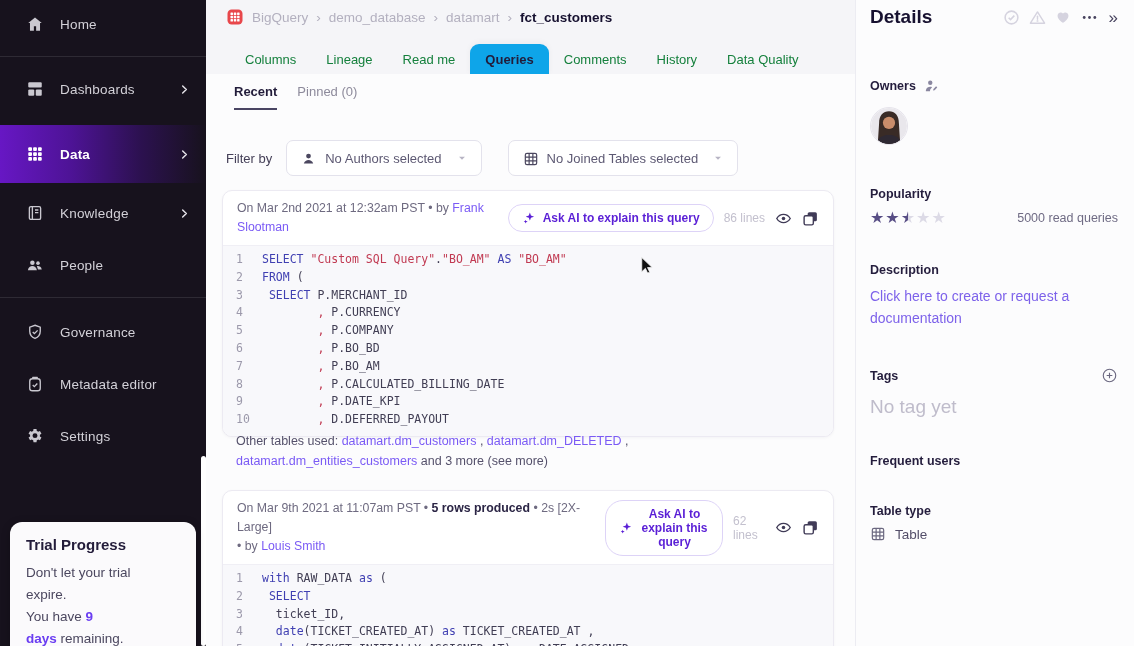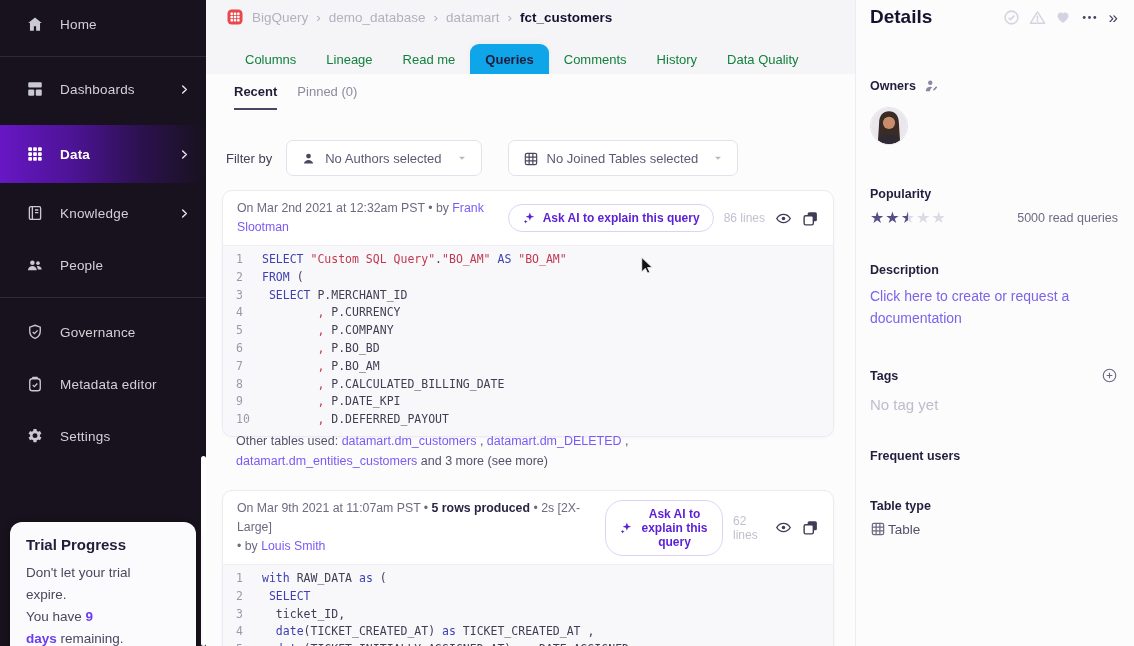--- a/index.html
+++ b/index.html
@@ -86,23 +86,23 @@
   .rp-label .lbl-right{margin-left:auto;width:17px;height:17px;color:#6b6880;cursor:pointer;}
   .avatar{width:36px;height:36px;border-radius:50%;overflow:hidden;cursor:pointer;border:1px solid #e6e4ec;}
   .pop-row{display:flex;align-items:center;}
   .stars{font-size:16px;letter-spacing:1px;line-height:18px;flex:1;}
   .star-f{color:#584e85;}
   .star-e{color:#dcdae6;}
   .star-h{background:linear-gradient(90deg,#584e85 50%,#dcdae6 50%);
     -webkit-background-clip:text;background-clip:text;color:transparent;}
   .pop-count{font-size:12.5px;color:#6f6b84;}
   .rp-link{font-size:14px;color:#7d62ea;line-height:22px;width:230px;cursor:pointer;}
-  .rp-muted{font-size:15px;color:#bfbccb;}
+  .rp-muted{font-size:19px;color:#bfbccb;}
   .rp-value{font-size:13.5px;color:#534e69;}
-  .type-row{display:flex;align-items:flex-end;gap:2px;font-size:13.5px;color:#534e69;}
+  .type-row{display:flex;align-items:flex-end;gap:9px;font-size:13.5px;color:#534e69;}
   .type-row .t-icon{width:16px;height:16px;color:#6b6880;}
   .mt-owners{margin-top:50px;} .mt-avatar{margin-top:14px;} .mt-pop{margin-top:42px;}
   .mt-stars{margin-top:8px;} .mt-desc{margin-top:36px;} .mt-link{margin-top:8px;}
   .mt-tags{margin-top:38px;} .mt-notag{margin-top:12px;} .mt-freq{margin-top:36px;}
   .mt-nofreq{margin-top:8px;} .mt-type{margin-top:36px;} .mt-typeval{margin-top:8px;}
   
   .mouse-cursor{position:absolute;left:637px;top:256px;width:19px;height:19px;z-index:50;pointer-events:none;}
 </style>
 </head>
 <body>

